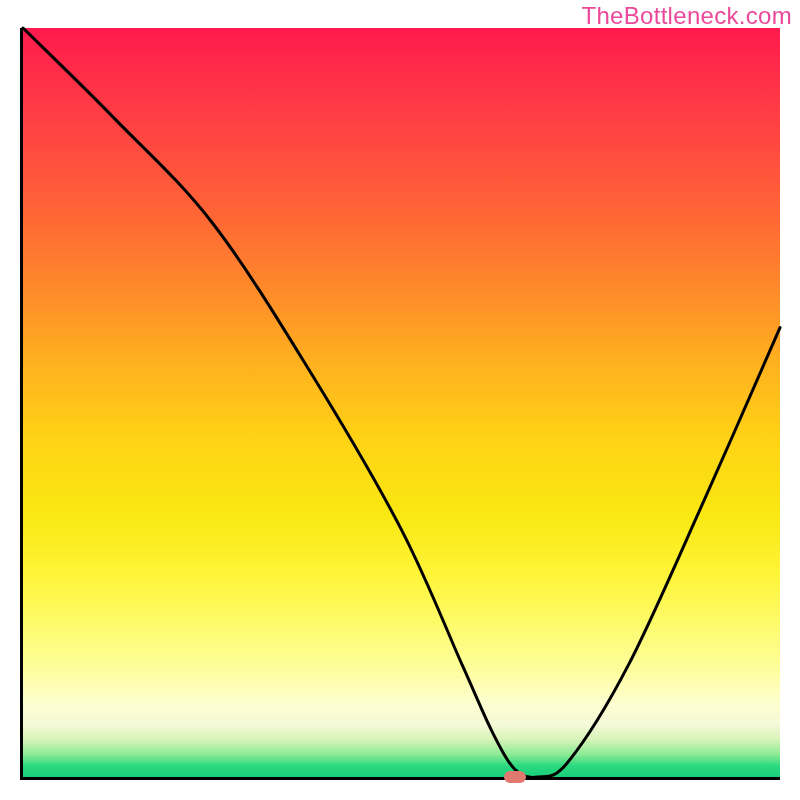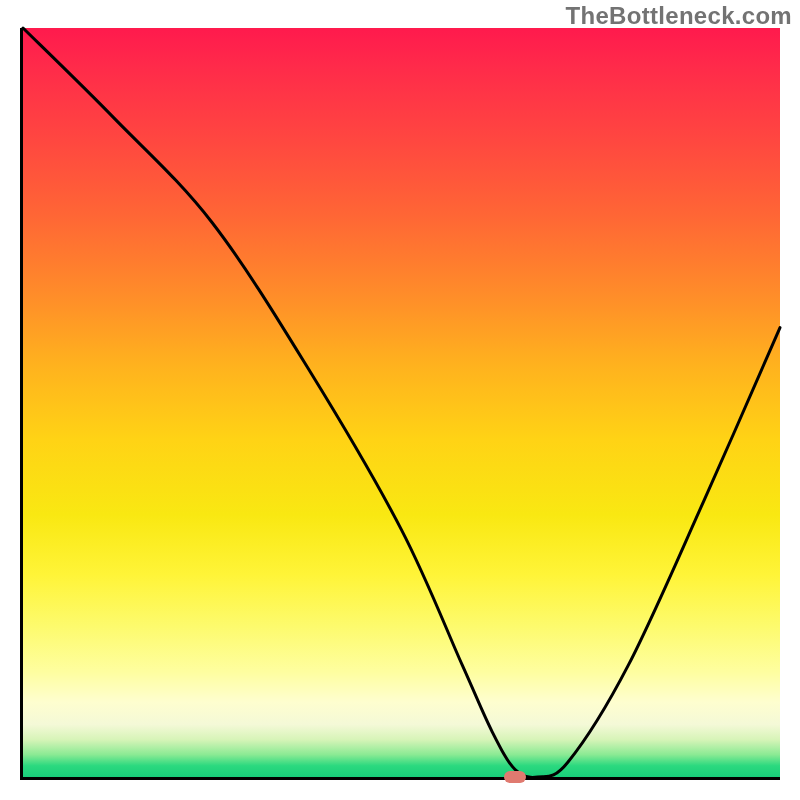--- a/index.html
+++ b/index.html
@@ -14,22 +14,22 @@
   .chart-wrapper {
     position: relative;
     width: 800px;
     height: 800px;
   }
   .watermark {
     position: absolute;
     top: 2px;
     right: 8px;
     font-size: 24px;
-    font-weight: 700;
-    color: #737373;
+    font-weight: 400;
+    color: #ec4899;
     letter-spacing: 0.3px;
     z-index: 20;
   }
   .plot-area {
     position: absolute;
     left: 20px;
     top: 28px;
     width: 760px;
     height: 752px;
     border: 3px solid #000;

